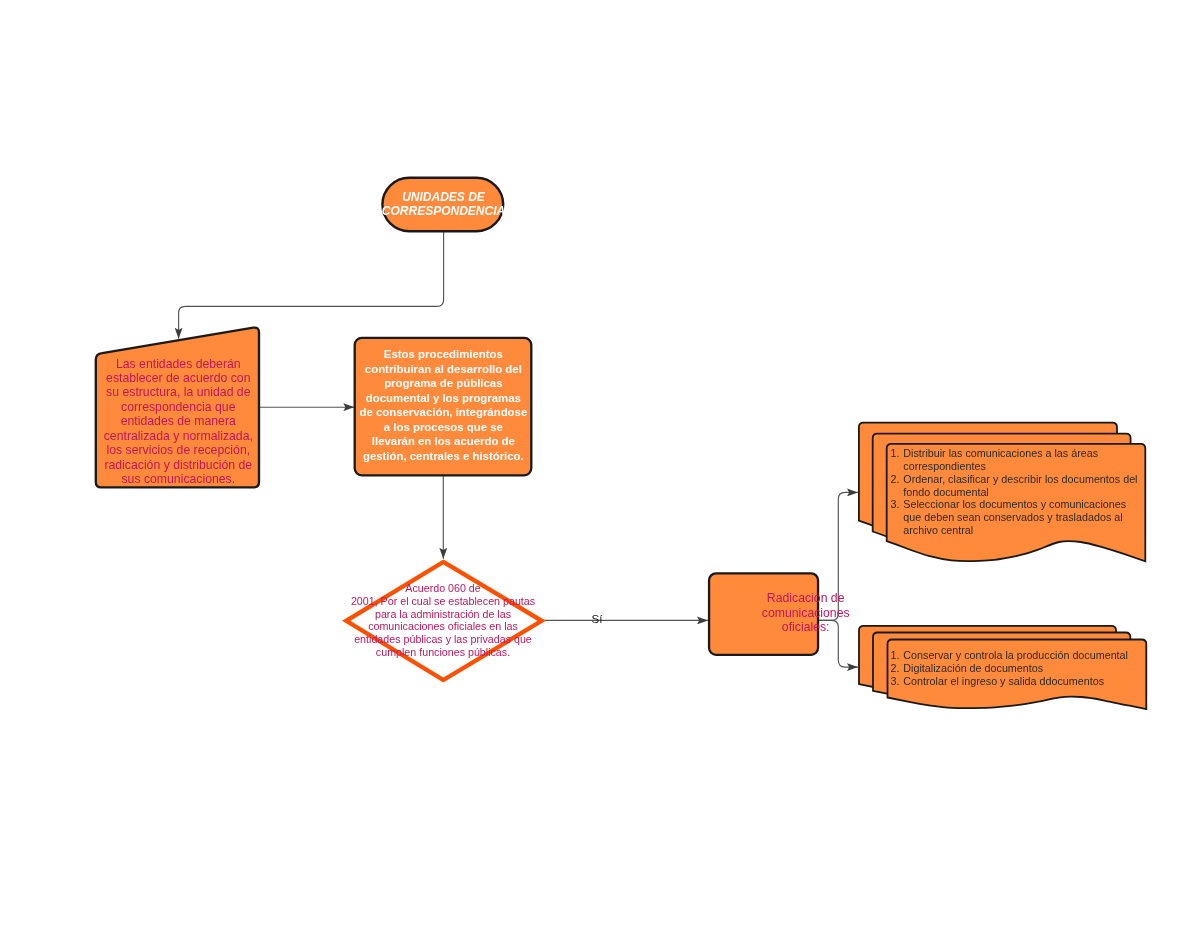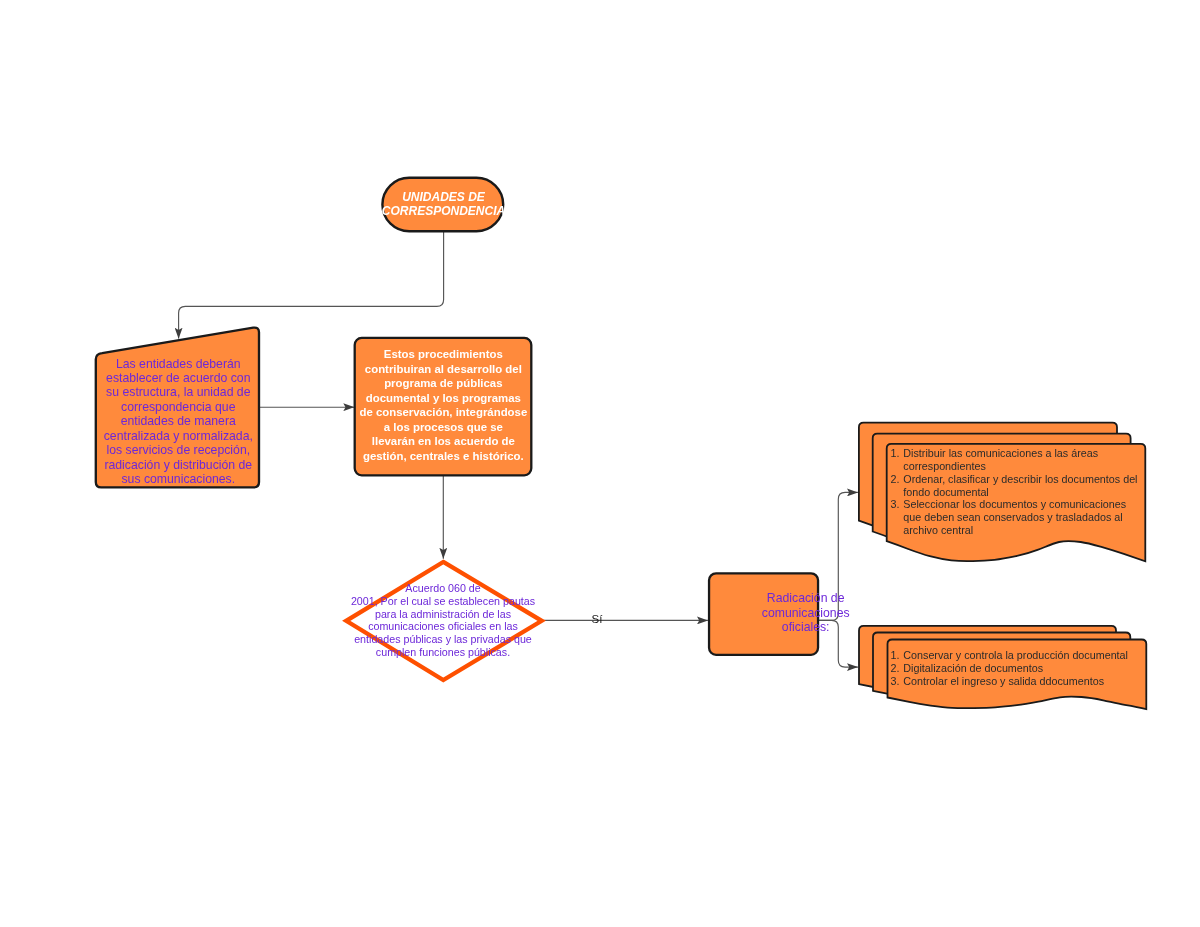--- a/index.html
+++ b/index.html
@@ -1,21 +1,21 @@
 <!DOCTYPE html>
 <html><head>
 <meta charset="utf-8">
 <title>Flowchart</title>
 <style>
   html,body{margin:0;padding:0;background:#ffffff;}
   body{width:1200px;height:927px;overflow:hidden;
        font-family:"Liberation Sans", sans-serif;}
   #canvas{position:relative;width:964px;height:927px;background:#fff;}
   svg#diagram{position:absolute;left:0;top:0;width:1200px;height:927px;}
-  .nodetext{position:absolute;text-align:center;color:#6d28d9;white-space:normal;}
+  .nodetext{position:absolute;text-align:center;color:#be185d;white-space:normal;}
 
   .tline{white-space:pre;}
 
   .t-start{left:343.5px;top:189.6px;width:200px;font-size:12px;line-height:14.8px;
            font-weight:bold;font-style:italic;color:#ffffff;}
   .t-entities{left:103px;top:356.5px;width:150.6px;font-size:12.25px;line-height:14.45px;}
   .t-procedures{left:353px;top:347.3px;width:180.7px;font-size:11.4px;line-height:14.5px;
                 font-weight:bold;color:#ffffff;}
   .t-decision{left:343px;top:581.7px;width:200px;font-size:10.7px;line-height:12.9px;}
   .t-radicacion{left:708.7px;top:590.8px;width:110px;font-size:12.25px;line-height:14.7px;padding-left:42px;}

